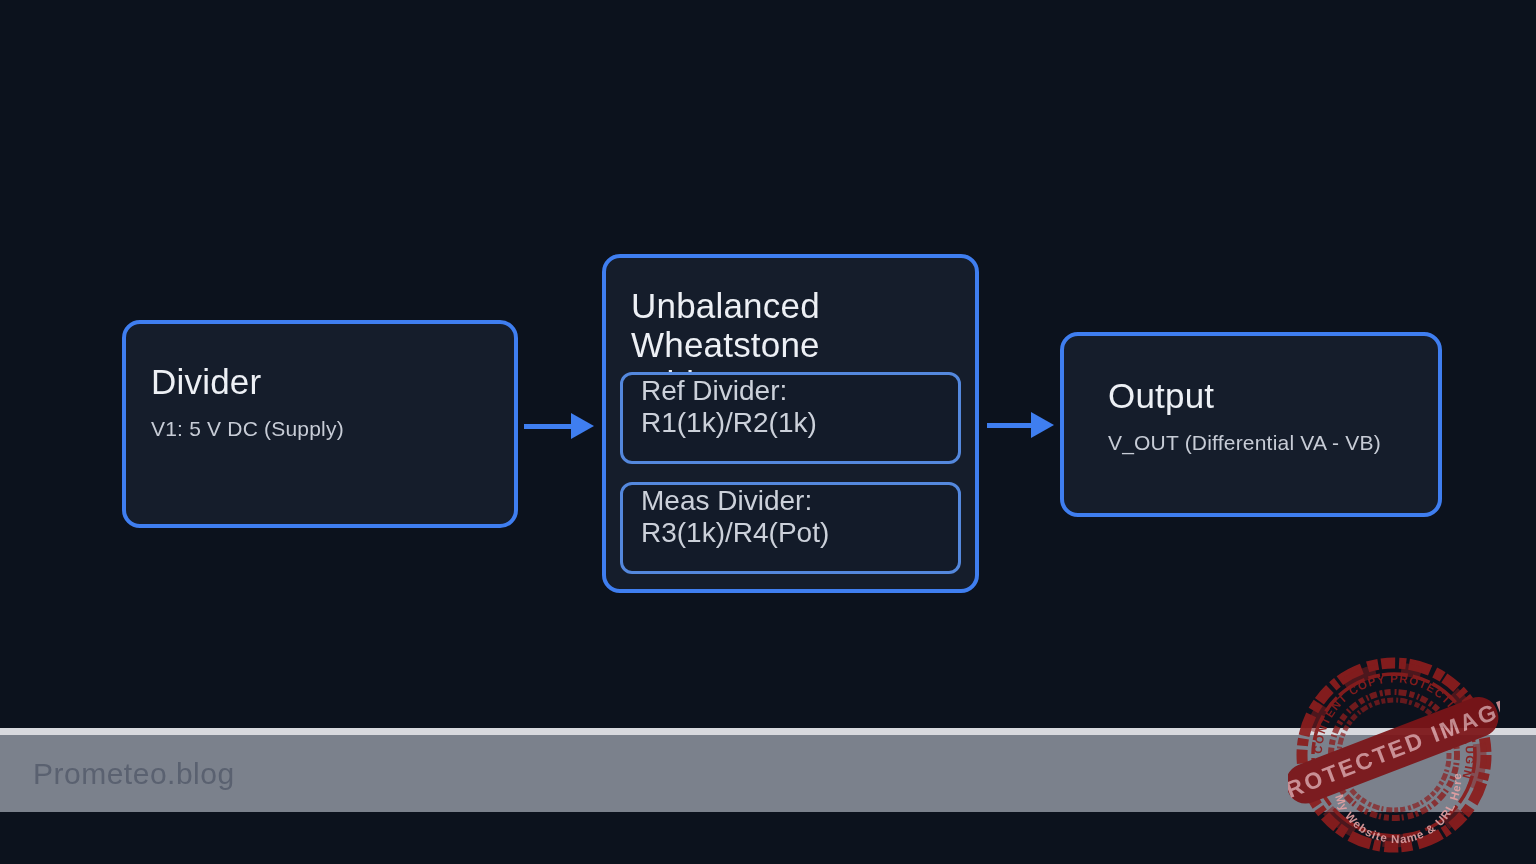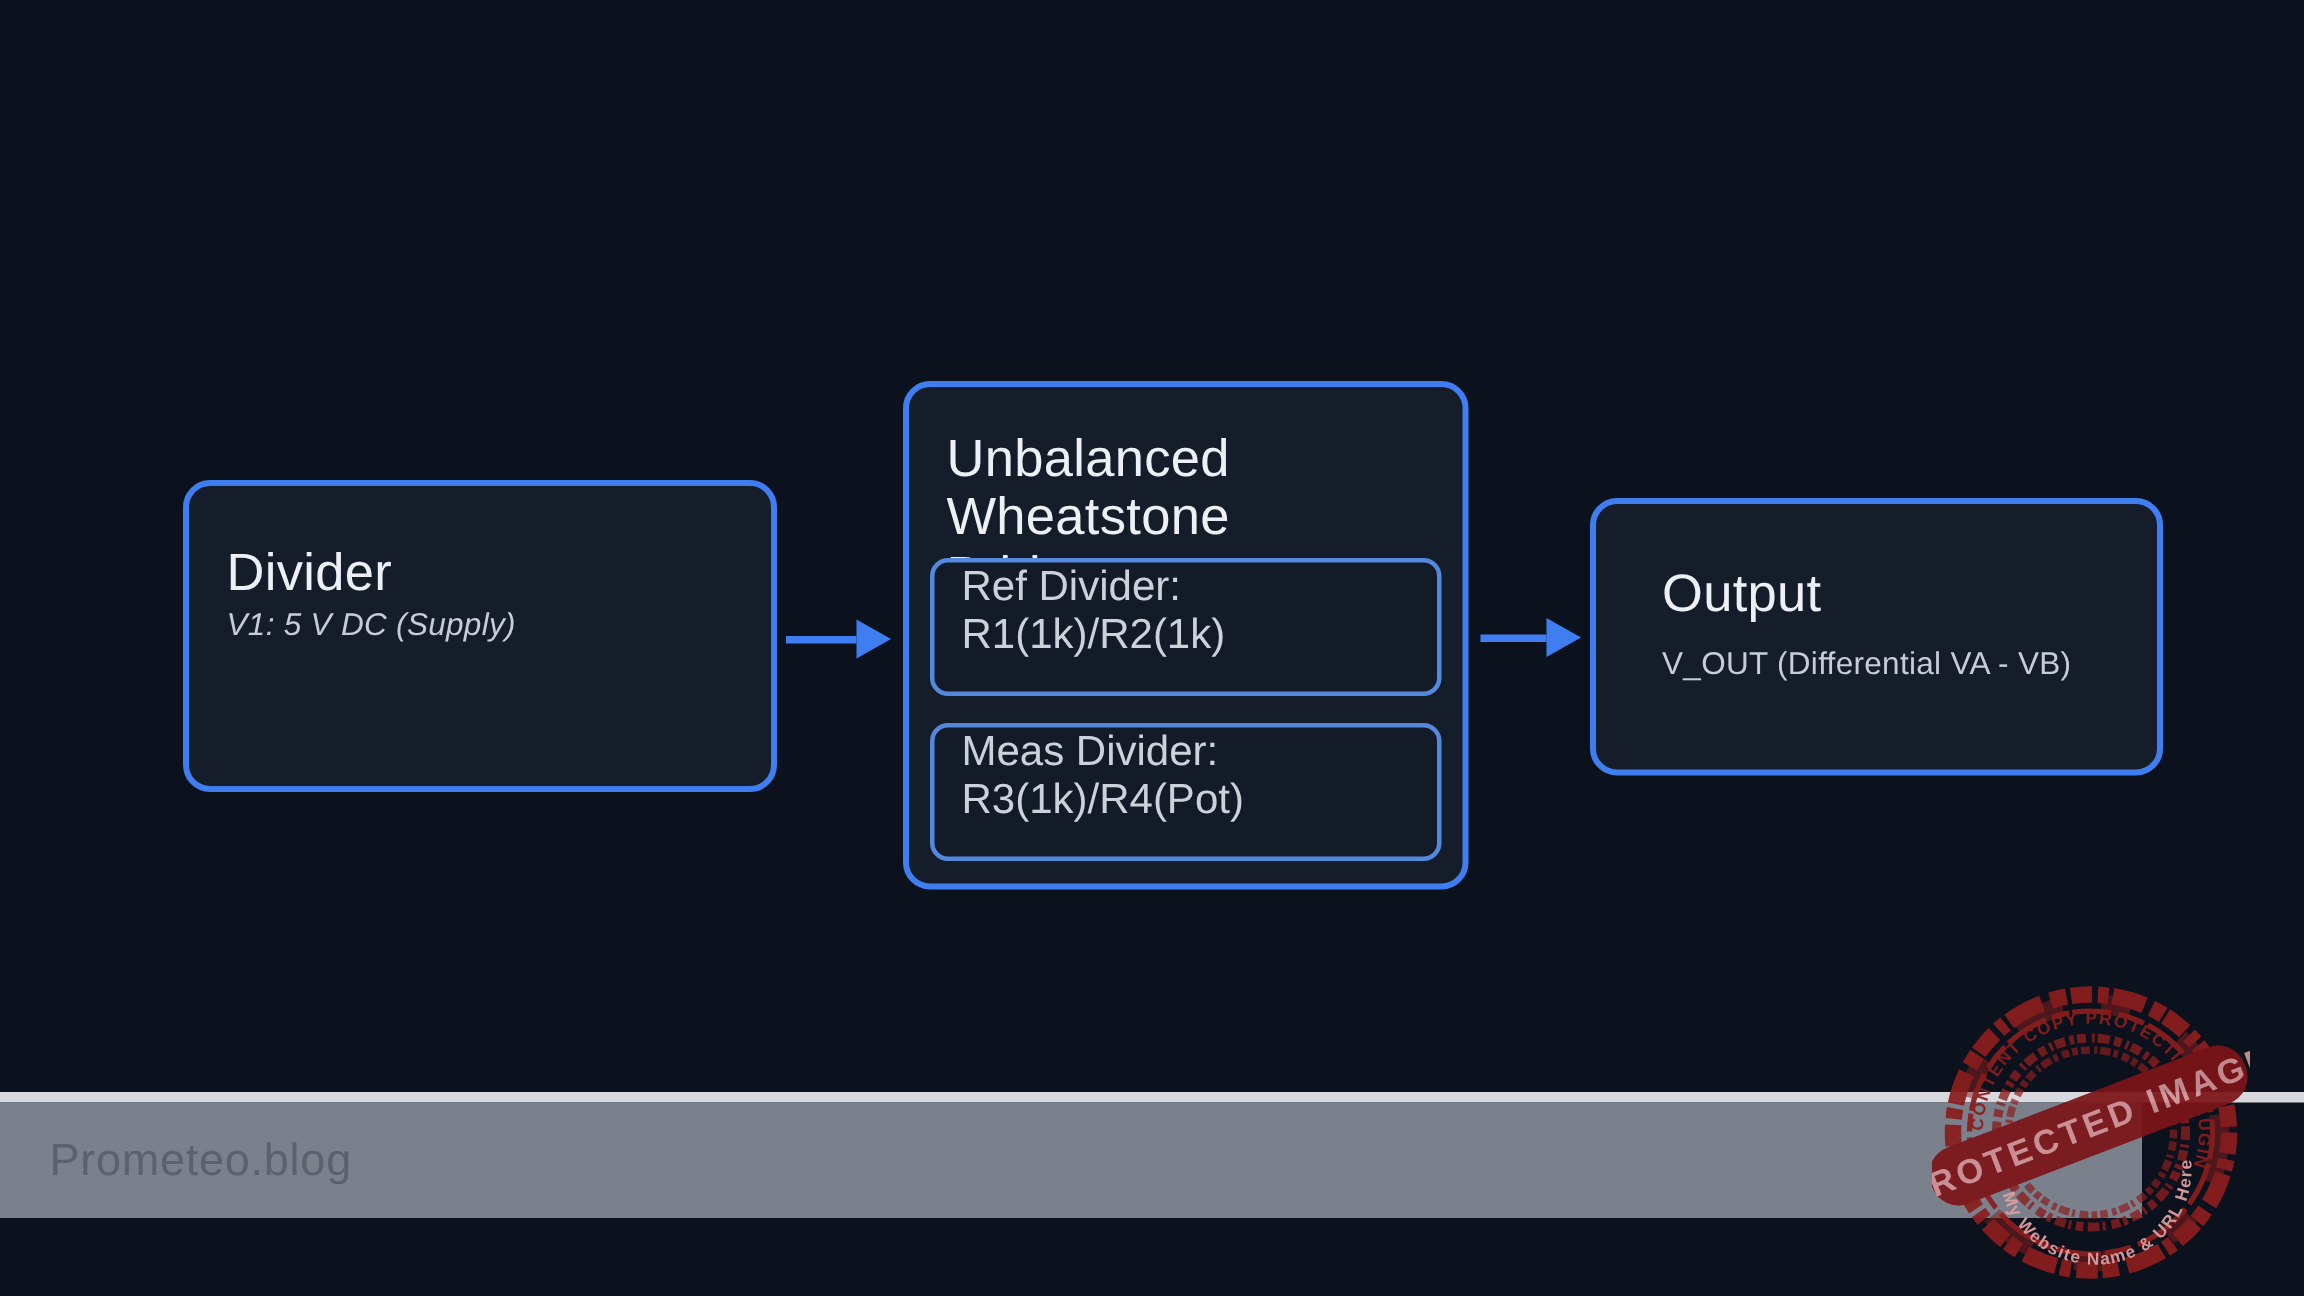--- a/index.html
+++ b/index.html
@@ -39,21 +39,21 @@
     letter-spacing:.2px;
     line-height:1.12;
   }
   .node-sub{
     font-size:21px;
     font-weight:400;
     color:var(--body);
     letter-spacing:.2px;
   }
   #source-box{left:122px;top:320px;width:396px;height:208px;padding:38px 24px 0 25px;}
-  #source-box .node-sub{margin-top:4px;font-style:italic;}
+  #source-box .node-sub{margin-top:16px;}
   #bridge-box{left:602px;top:254px;width:377px;height:339px;padding:28px 18px 0 25px;}
   #bridge-box .node-title{max-width:285px;}
   .bridge-child{
     position:absolute;
     left:14px;
     width:341px;height:92px;
     background:var(--node-fill-inner);
     border:3px solid var(--accent-soft);
     border-radius:12px;
     display:flex;align-items:flex-start;
@@ -76,21 +76,21 @@
     width:0;height:0;
     border-top:13px solid transparent;
     border-bottom:13px solid transparent;
     border-left:23px solid var(--accent);
   }
   .footer-stripe{
     position:absolute;left:0;top:728px;width:1536px;height:7px;
     background:var(--footer-stripe);
   }
   .footer-bar{
-    position:absolute;left:0;top:735px;width:1428px;height:77px;
+    position:absolute;left:0;top:735px;width:1536px;height:77px;
     background:var(--footer-bar);
     display:flex;align-items:center;text-align:center;
   }
   .footer-brand{
     margin-left:33px;
     font-size:30px;
     color:var(--footer-text);
     letter-spacing:.5px;
   }
   .stamp{

